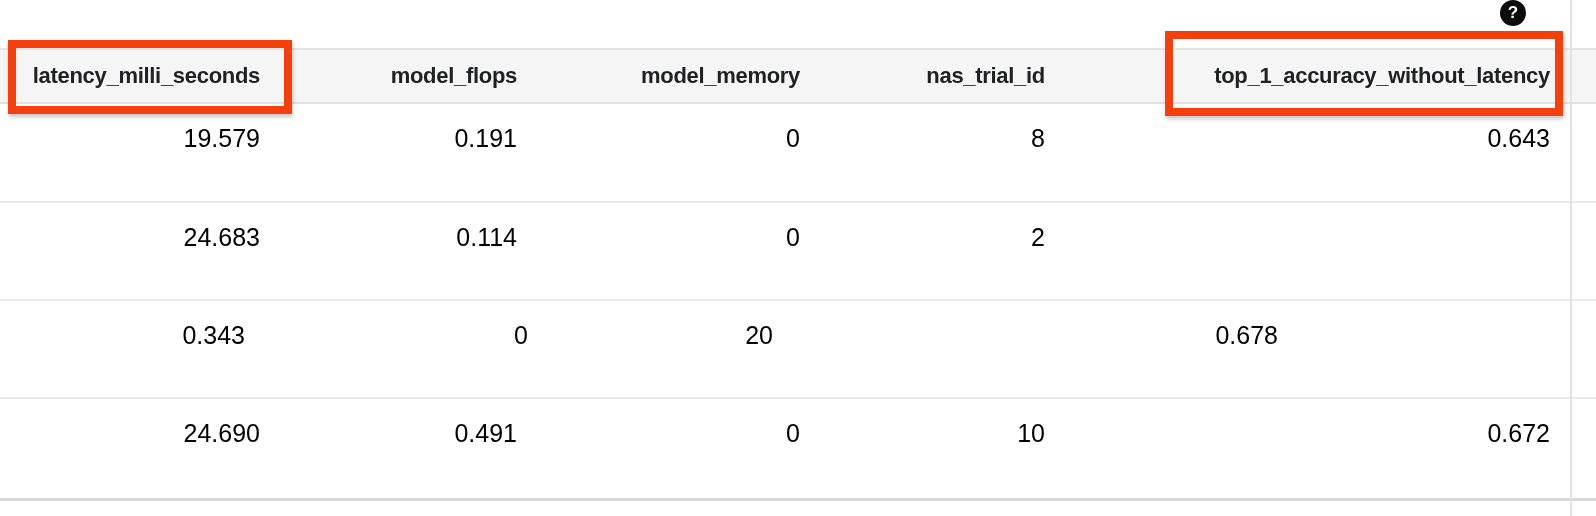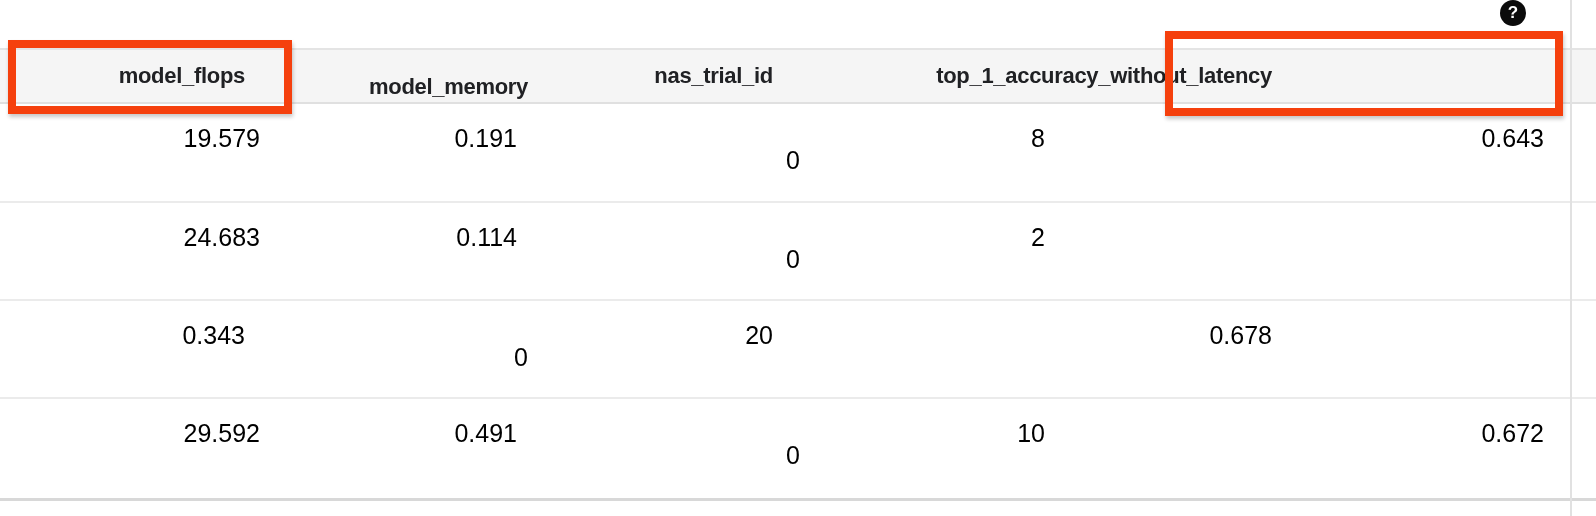--- a/index.html
+++ b/index.html
@@ -49,23 +49,23 @@
   .tr { display: flex; box-sizing: border-box; border-bottom: 2px solid #ebebeb; background: #ffffff; }
   .tr.last { border-bottom: 3px solid #d8d8d8; }
   .td {
     box-sizing: border-box;
     font-size: 25px; color: #000000; text-align: right;
     padding-top: 20px; white-space: nowrap; overflow: hidden;
   }
   
   .c0 { width: 272px; padding-right: 12px; }
   .c1 { width: 257px; padding-right: 12px; }
-  .c2 { width: 283px; padding-right: 12px; margin-top: 22px; }
+  .c2 { width: 283px; padding-right: 12px; }
   .c3 { width: 245px; padding-right: 12px; }
-  .c4 { width: 515px; padding-right: 28px; }
+  .c4 { width: 515px; padding-right: 22px; }
   .c5 { flex: 1; }
 
   .r0 { height: 99px; }
   .r1 { height: 98px; }
   .r2 { height: 98px; }
   .r3 { height: 102px; }
   .partial-row { height: 13px; background: #ffffff; }
 
   
   .hl {
@@ -87,20 +87,21 @@
     <div class="help-btn">
       <span class="help-glyph">?</span>
     </div>
   </div>
 
   <div class="divider-v"></div>
 
   <div class="table">
 
     <div class="thead">
+      <div class="th c0">latency_milli_seconds</div>
       <div class="th c1">model_flops</div>
       <div class="th c2">model_memory</div>
       <div class="th c3">nas_trial_id</div>
       <div class="th c4">top_1_accuracy_without_latency</div>
       <div class="th c5"></div>
     </div>
 
     <div class="tr r0">
       <div class="td c0">19.579</div>
       <div class="td c1">0.191</div>
@@ -120,21 +121,21 @@
 
     <div class="tr r2">
       <div class="td c1">0.343</div>
       <div class="td c2">0</div>
       <div class="td c3">20</div>
       <div class="td c4">0.678</div>
       <div class="td c5"></div>
     </div>
 
     <div class="tr r3 last">
-      <div class="td c0">29.592</div>
+      <div class="td c0">24.690</div>
       <div class="td c1">0.491</div>
       <div class="td c2">0</div>
       <div class="td c3">10</div>
       <div class="td c4">0.672</div>
       <div class="td c5"></div>
     </div>
 
     <div class="partial-row"></div>
   </div>
 

